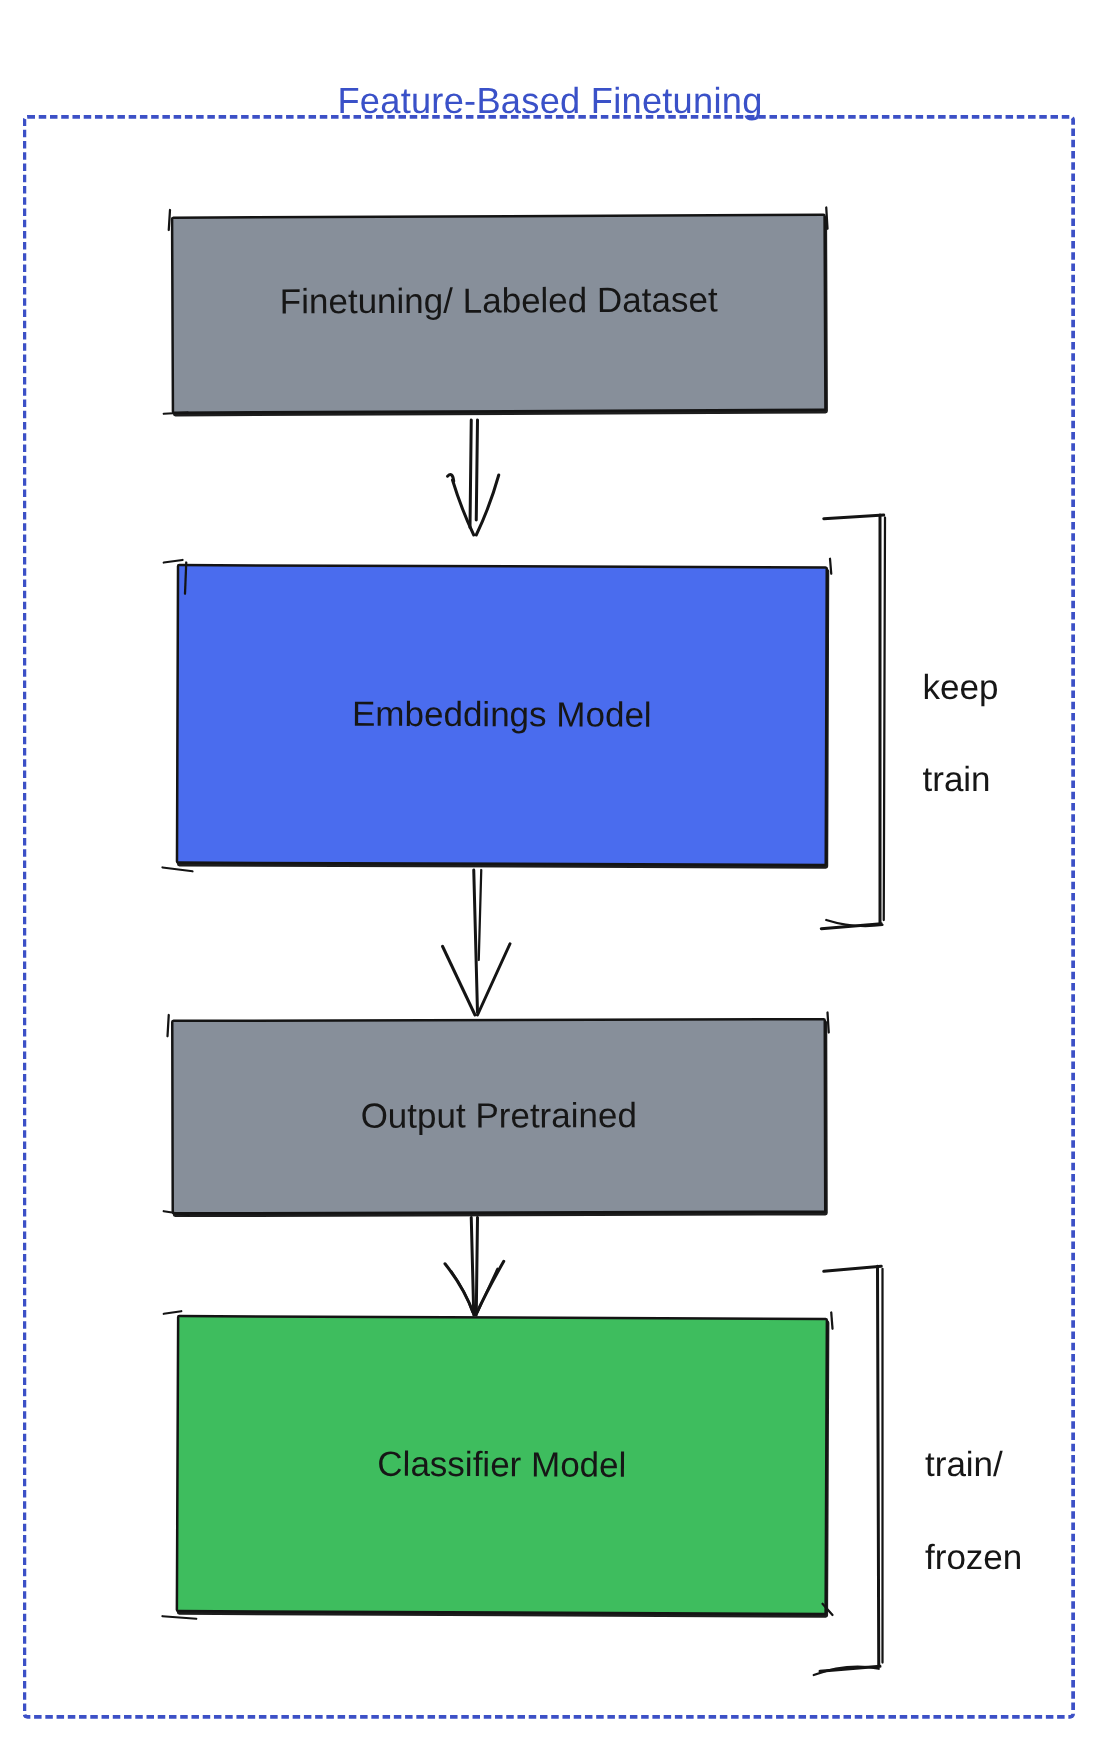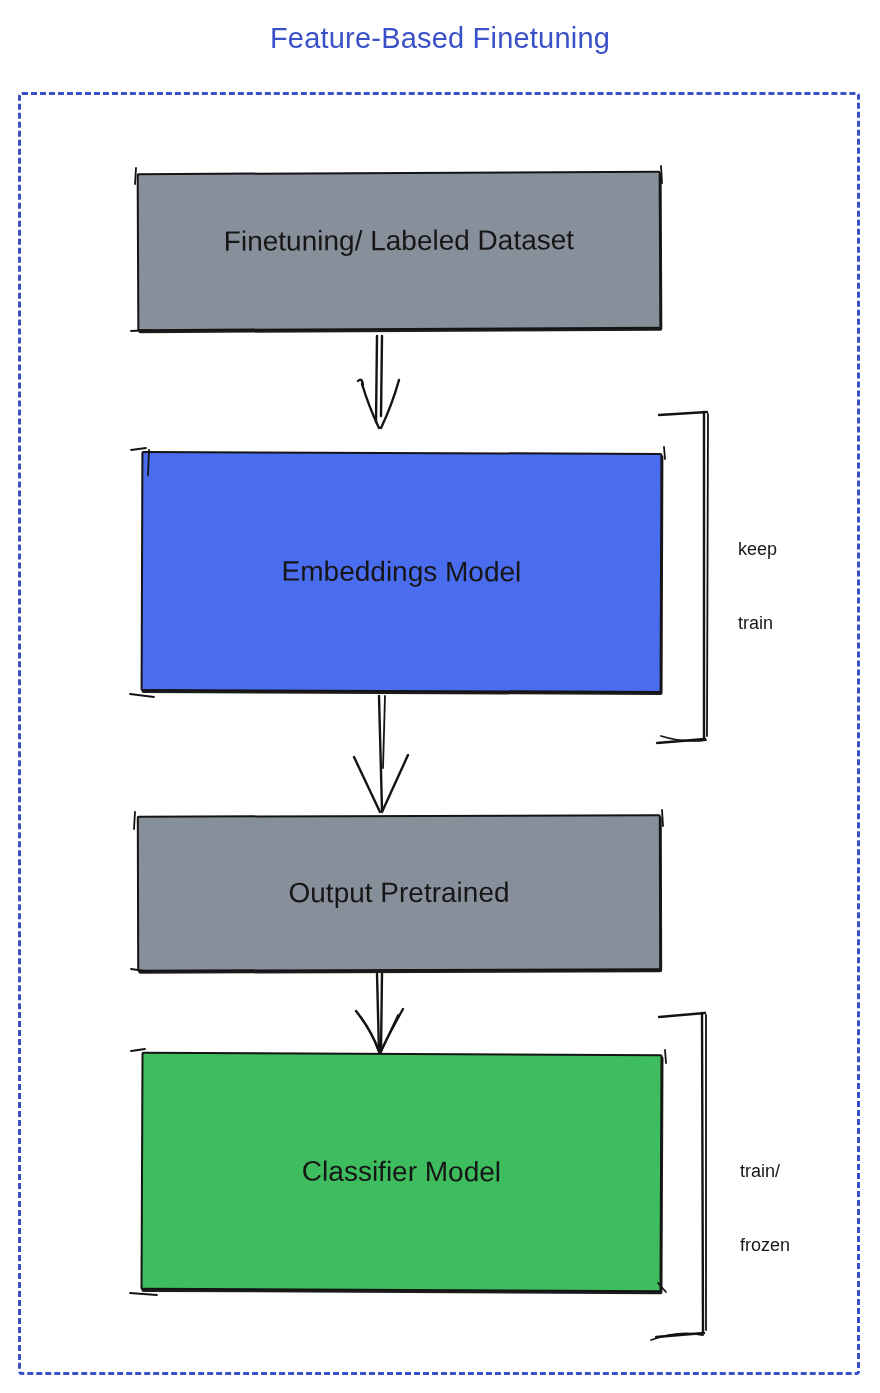--- a/index.html
+++ b/index.html
@@ -48,21 +48,21 @@
     font-size: 28px;
     color: #161616;
   }
   .node-dataset    { left: 137px; top: 172px; width: 524px; height: 158px; transform: rotate(-0.25deg); }
   .node-dataset .node-label { transform: translateY(-10px); }
   .node-pretrained { left: 141px; top: 452px; width: 521px; height: 240px; transform: rotate(0.2deg); }
   .node-embeddings { left: 137px; top: 815px; width: 524px; height: 156px; transform: rotate(-0.15deg); }
   .node-classifier { left: 141px; top: 1053px; width: 521px; height: 238px; transform: rotate(0.25deg); }
   .annotation {
     position: absolute;
-    font-size: 18px;
+    font-size: 28px;
     line-height: 37px;
     color: #161616;
     white-space: pre-line;
   }
   .annotation-frozen { left: 738px; top: 494px; }
   .annotation-train  { left: 740px; top: 1116px; }
   .connectors {
     position: absolute;
     left: 0;
     top: 0;
@@ -76,21 +76,21 @@
     stroke-linecap: round;
     stroke-linejoin: round;
   }
   .connectors path.thin { stroke-width: 1.8; }
 </style>
 </head>
 <body>
 
 <div class="stage">
 
-  <div class="title" style="color: rgb(58, 81, 200);">Feature-Based Finetuning</div>
+  <div class="title" style="color: rgb(58, 81, 200); margin-top: 43px;">Feature-Based Finetuning</div>
 
   <div class="frame" style="border-color: rgb(60, 80, 198);"></div>
 
   <div class="node node-dataset" style="background-color: rgb(135, 143, 154);">
     <span class="node-label">Finetuning/ Labeled Dataset</span>
   </div>
 
   <div class="node node-pretrained" style="background-color: rgb(74, 108, 238);">
     <span class="node-label">Embeddings Model</span>
   </div>

